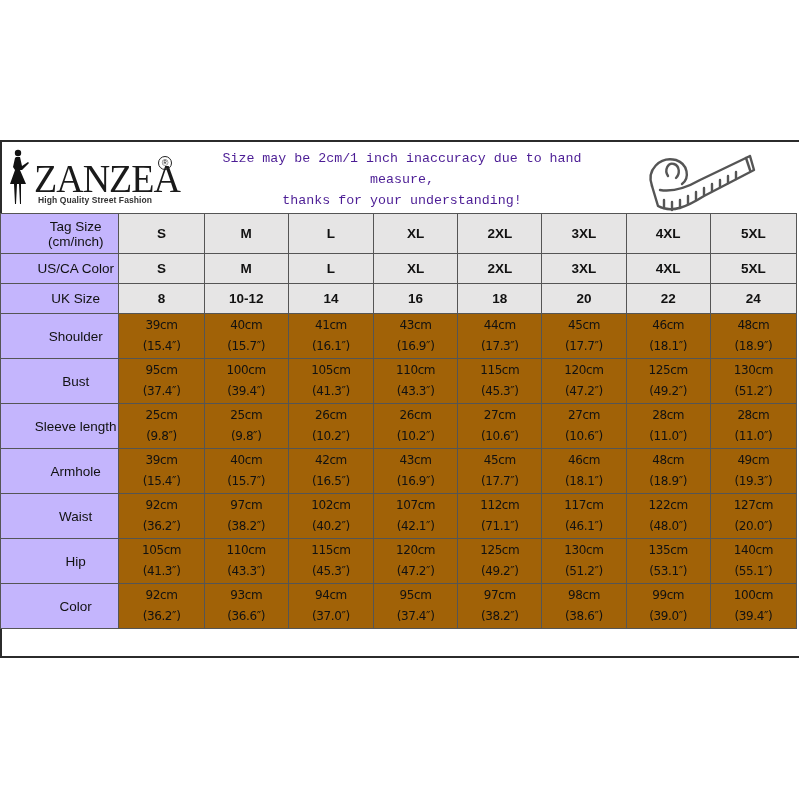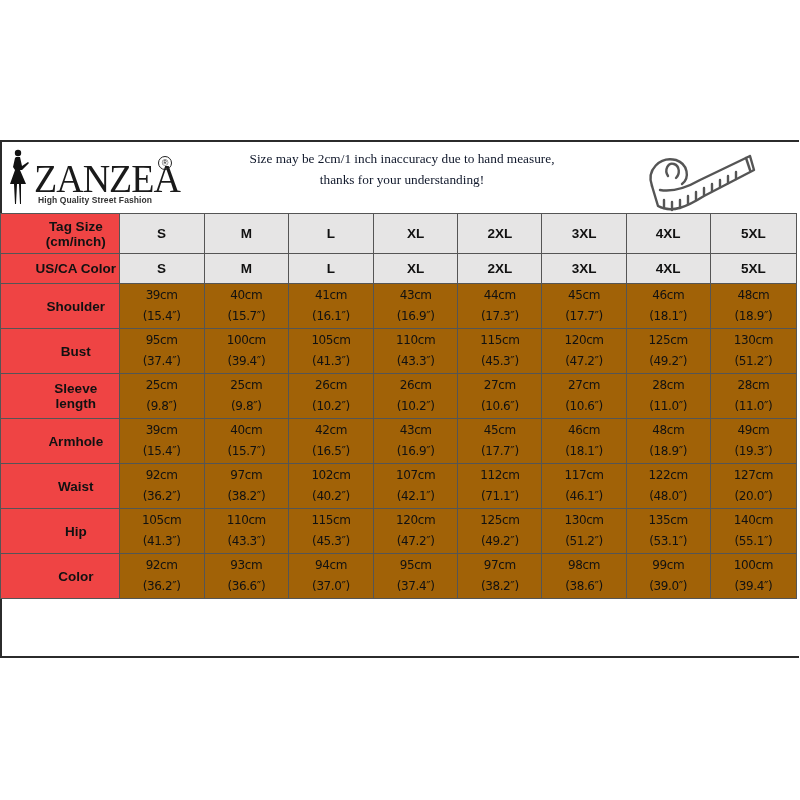--- a/index.html
+++ b/index.html
@@ -3,26 +3,26 @@
 <meta charset="utf-8">
 <style>
   html, body { margin:0; padding:0; background:#ffffff; }
   body { width:800px; height:800px; position:relative; overflow:hidden; font-family:"Liberation Sans", sans-serif; }
   .sheet { position:absolute; left:0; top:140px; width:799px; height:518px; border:2px solid #2b2b2b; box-sizing:border-box; border-right:none; }
   .header { position:absolute; left:0; top:0; width:800px; height:72px; display:flex; }
   .logo { position:absolute; left:4px; top:6px; width:200px; height:60px; }
   .brand { position:absolute; left:28px; top:8px; font-family:"Liberation Serif", serif; font-size:38px; letter-spacing:-1px; color:#1a1a1a; font-weight:normal; transform:scaleY(1.05); }
   .brand-reg { position:absolute; left:152px; top:8px; font-size:12px; color:#222; border:1px solid #222; border-radius:50%; width:12px; height:12px; line-height:12px; text-align:center; }
   .tagline { position:absolute; left:32px; top:47px; font-size:8.5px; color:#333; font-weight:bold; letter-spacing:0.1px; }
-  .notice { position:absolute; left:210px; top:6px; width:380px; text-align:center; font-family:Liberation Serif, serif; font-size:13.3px; line-height:21px; color:#0f172a; }
+  .notice { position:absolute; left:210px; top:6px; width:380px; text-align:center; font-family:Liberation Mono, monospace; font-size:13.3px; line-height:21px; color:#4c1d95; }
   .tape { position:absolute; left:640px; top:6px; width:120px; height:70px; }
   table { position:absolute; left:-2px; top:71px; border-collapse:collapse; table-layout:fixed; }
   td { border:1.5px solid #555; text-align:center; vertical-align:middle; padding:0; color:#111; }
   td.h { background:#e6e5e5; font-weight:bold; font-size:13.5px; }
-  td.lbl { background:#ef4444; font-weight:bold; font-size:13.5px;padding-left:32px; }
+  td.lbl { background:#c4b5fd; font-weight:normal; font-size:13.5px;padding-left:32px; }
   td.v { background:#a16207; font-family:"DejaVu Sans", sans-serif; font-size:12px; line-height:21px; letter-spacing:-0.4px; }
   tr.r40 td { height:39px; }
   tr.r30 td { height:29px; }
   tr.r45 td { height:44px; }
 </style>
 </head>
 <body>
 
 <div class="sheet">
   <div class="header">
@@ -82,20 +82,31 @@
         <td class="lbl">US/CA Color</td>
         <td class="h">S</td>
         <td class="h">M</td>
         <td class="h">L</td>
         <td class="h">XL</td>
         <td class="h">2XL</td>
         <td class="h">3XL</td>
         <td class="h">4XL</td>
         <td class="h">5XL</td>
       </tr>
+      <tr class="r30">
+        <td class="lbl">UK Size</td>
+        <td class="h">8</td>
+        <td class="h">10-12</td>
+        <td class="h">14</td>
+        <td class="h">16</td>
+        <td class="h">18</td>
+        <td class="h">20</td>
+        <td class="h">22</td>
+        <td class="h">24</td>
+      </tr>
 
       <tr class="r45">
         <td class="lbl">Shoulder</td>
         <td class="v">
             <div>39cm</div>
             <div>(15.4″)</div>
           </td>
         <td class="v">
             <div>40cm</div>
             <div>(15.7″)</div>

